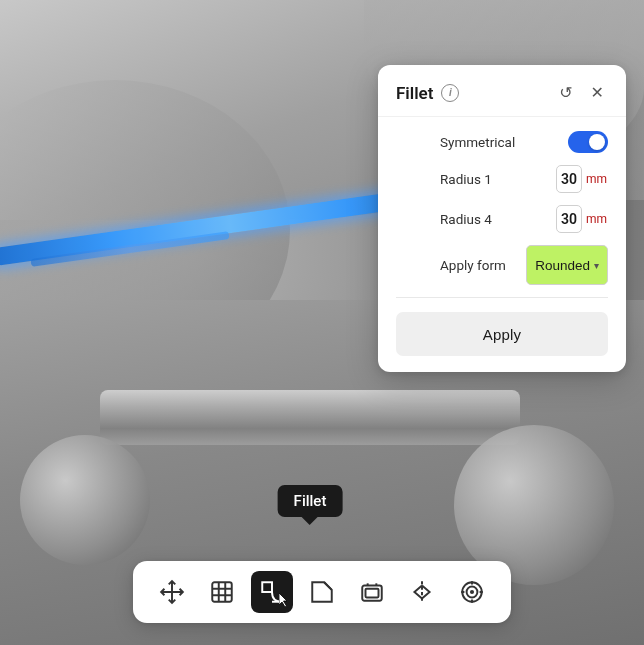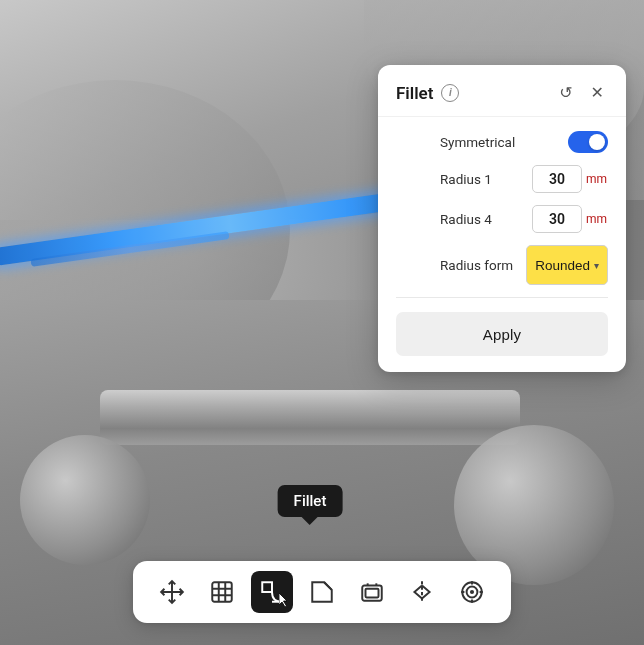--- a/index.html
+++ b/index.html
@@ -214,21 +214,21 @@
     }
 
     
     .number-input-wrap {
       display: flex;
       align-items: center;
       gap: 4px;
     }
 
     .number-box {
-      width: 50px;
+      width: 26px;
       height: 28px;
       border: 1.5px solid #d0d0d0;
       border-radius: 5px;
       font-size: 14px;
       font-weight: 600;
       text-align: center;
       color: #1a1a1a;
       display: flex;
       align-items: center;
       justify-content: center;
@@ -248,21 +248,21 @@
       gap: 4px;
     }
 
     .dropdown-btn {
       display: flex;
       align-items: center;
       gap: 4px;
       border: 1.5px solid #d0d0d0;
       border-radius: 5px;
       padding: 19px 8px;
-      background: #fde047;
+      background: #bef264;
       font-size: 13.5px;
       font-weight: 500;
       color: #1a1a1a;
       cursor: pointer;
       height: 28px;
     }
 
     .chevron-icon {
       font-size: 10px;
       color: #555;
@@ -421,21 +421,21 @@
     <div class="field-row">
       <span class="field-label">Radius 4</span>
       <div class="number-input-wrap">
         <div class="number-box">30</div>
         <span class="unit-label">mm</span>
       </div>
     </div>
 
     
     <div class="field-row">
-      <span class="field-label">Radius form</span>
+      <span class="field-label">Apply form</span>
       <div class="dropdown-wrap">
         <button class="dropdown-btn">
           <span>Rounded</span>
           <span class="chevron-icon">▾</span>
         </button>
       </div>
     </div>
 
     <div class="divider"></div>
 

